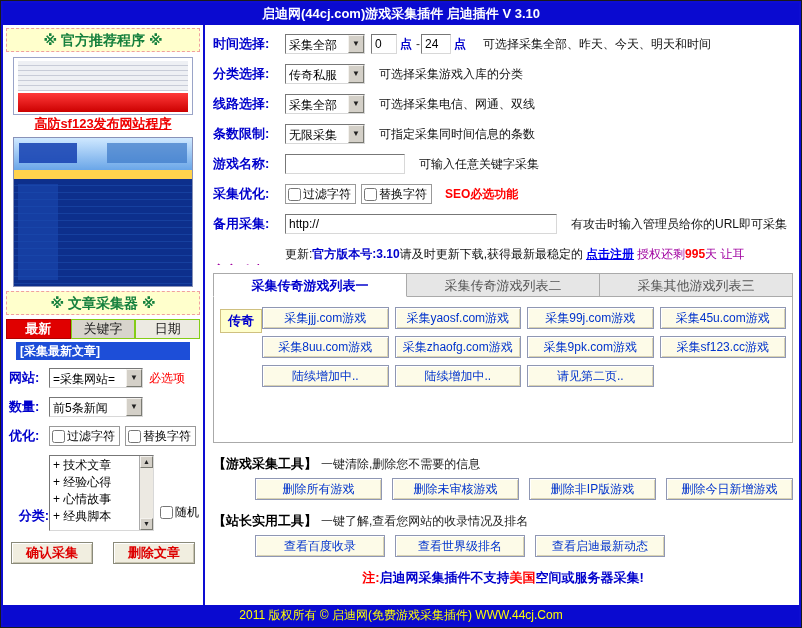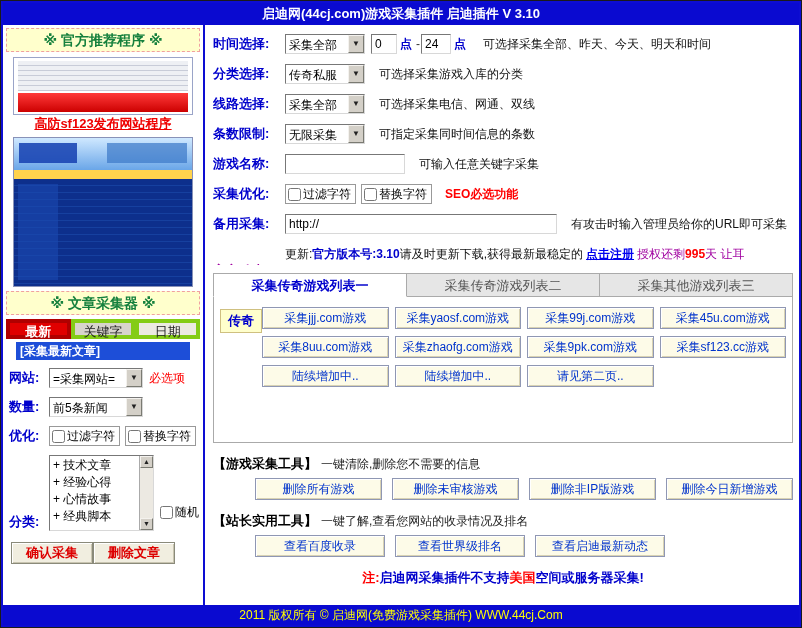--- a/index.html
+++ b/index.html
@@ -18,50 +18,50 @@
   .t1-banner{height:19px;margin:0 4px;background:linear-gradient(#ff3a3a,#cc0000);}
   .promo-link{height:18px;line-height:18px;text-align:center;color:#ee0000;font-size:13px;font-weight:bold;text-decoration:underline;cursor:pointer;}
   .thumb2{margin:4px 10px;height:150px;border:1px solid #8892b8;position:relative;overflow:hidden;background:#0b2d88;cursor:pointer;}
   .t2-header{height:32px;background:linear-gradient(180deg,#cfe8ff,#6aa6e8);position:relative;}
   .t2-logo{position:absolute;left:5px;top:5px;width:58px;height:20px;background:#1440b0;opacity:.85;}
   .t2-banner{position:absolute;right:5px;top:5px;width:80px;height:20px;background:#3a78c8;opacity:.7;}
   .t2-band{height:9px;background:#ffd34d;}
   .t2-body{position:absolute;top:41px;bottom:0;left:0;right:0;background:repeating-linear-gradient(180deg,#0d2f8c 0 6px,#16409f 6px 7px);}
   .t2-panel{position:absolute;top:46px;left:4px;width:40px;bottom:6px;background:#1b4ab0;opacity:.6;}
   .side-tabs{display:flex;margin:4px 3px 0;height:20px;}
-  .stab{flex:1;text-align:center;font-size:13px;line-height:18px;border:4px solid #84cc16;background:#d8d4cc;color:#222;cursor:pointer;}
+  .stab{flex:1;text-align:center;font-size:13px;line-height:18px;border:1px solid #84cc16;background:#d8d4cc;color:#222;cursor:pointer;}
   .stab.active{background:#e00000;color:#fff;font-weight:bold;border-color:#b00000;}
   .stab.light{background:#eceae2;}
   .section-bar{margin:3px 13px 0;height:18px;background:#1d4ed8;color:#ffffff;font-size:12px;font-weight:bold;line-height:18px;padding-left:4px;}
   .sform{padding:8px 4px 0 6px;}
   .frow{display:flex;align-items:center;margin-bottom:9px;}
   .flabel{width:40px;flex:none;color:#0000cc;font-weight:bold;font-size:13px;}
   .required{color:#ff0000;font-size:12px;margin-left:6px;}
 
   
   .combo{display:inline-flex;align-items:stretch;background:#fff;border:1px solid;border-color:#777 #d8d8d8 #d8d8d8 #777;height:20px;font-size:12px;cursor:pointer;}
   .combo .cval{flex:1;padding:2px 3px 0;white-space:nowrap;overflow:hidden;}
   .combo .carr{width:16px;flex:none;background:#d4d0c8;border:1px solid;border-color:#f4f2ee #7a7a72 #7a7a72 #f4f2ee;font-size:8px;text-align:center;line-height:16px;color:#222;}
   .w94{width:94px;} .w80{width:80px;}
   .tinput{height:20px;border:1px solid;border-color:#777 #d8d8d8 #d8d8d8 #777;font-size:12px;padding:0 3px;font-family:inherit;background:#fff;}
   .w26{width:26px;} .w30{width:30px;} .w120{width:120px;} .w272{width:272px;}
   .chkgroup{display:inline-flex;align-items:center;height:20px;border:1px solid #999;padding:0 4px 0 1px;font-size:12px;margin-right:5px;cursor:pointer;white-space:nowrap;background:#fff;}
   .chkgroup input{width:13px;height:13px;margin:0 2px 0 1px;}
   .chk-plain{display:inline-flex;align-items:center;font-size:12px;cursor:pointer;white-space:nowrap;}
   .chk-plain input{width:13px;height:13px;margin:0 2px 0 0;}
   .cat-row{align-items:flex-end;}
-  .cat-row .flabel{}
+  .cat-row .flabel{margin-bottom:6px;text-align:right;}
   .listbox{display:flex;width:114px;height:76px;border:1px solid;border-color:#777 #d8d8d8 #d8d8d8 #777;background:#fff;}
   .litems{flex:1;padding:1px 0 0 3px;overflow:hidden;}
   .litem{font-size:12px;height:17px;line-height:17px;white-space:nowrap;cursor:default;}
   .lscroll{width:14px;flex:none;background:#ece9e2;border-left:1px solid #aaa;display:flex;flex-direction:column;}
   .sarr{height:12px;background:#d4d0c8;border:1px solid;border-color:#f4f2ee #7a7a72 #7a7a72 #f4f2ee;font-size:7px;line-height:10px;text-align:center;color:#222;cursor:pointer;}
   .strack{flex:1;}
   .cat-row .chk-plain{margin:0 0 10px 6px;}
-  .sbtn-row{display:flex;gap:0;padding:2px 0 16px 2px;margin-top:8px;}
+  .sbtn-row{display:flex;gap:20px;padding:2px 0 16px 2px;margin-top:8px;}
   .rbtn{width:82px;height:22px;background:#f1eee0;border:1px solid #8a8a7a;box-shadow:inset 1px 1px 0 #fff,inset -1px -1px 0 #c8c4b0;color:#dd0000;font-weight:bold;font-size:13px;cursor:pointer;font-family:inherit;}
 
   
   .main{flex:1;overflow:hidden;padding:8px 6px 0 8px;position:relative;background:#fff;}
   .mrow{display:flex;align-items:center;height:22px;margin-bottom:8px;white-space:nowrap;overflow:hidden;}
   .mlabel{width:72px;flex:none;color:#0000cc;font-weight:bold;font-size:13px;}
   .mlabel.purple{color:#a000a0;margin-top:33px;}
   .mdesc{font-size:12px;color:#111;margin-left:14px;}
   .bluebit{color:#0000cc;font-weight:bold;font-size:12px;margin:0 3px;}
   .dashbit{color:#333;font-size:12px;margin:0 1px;}

